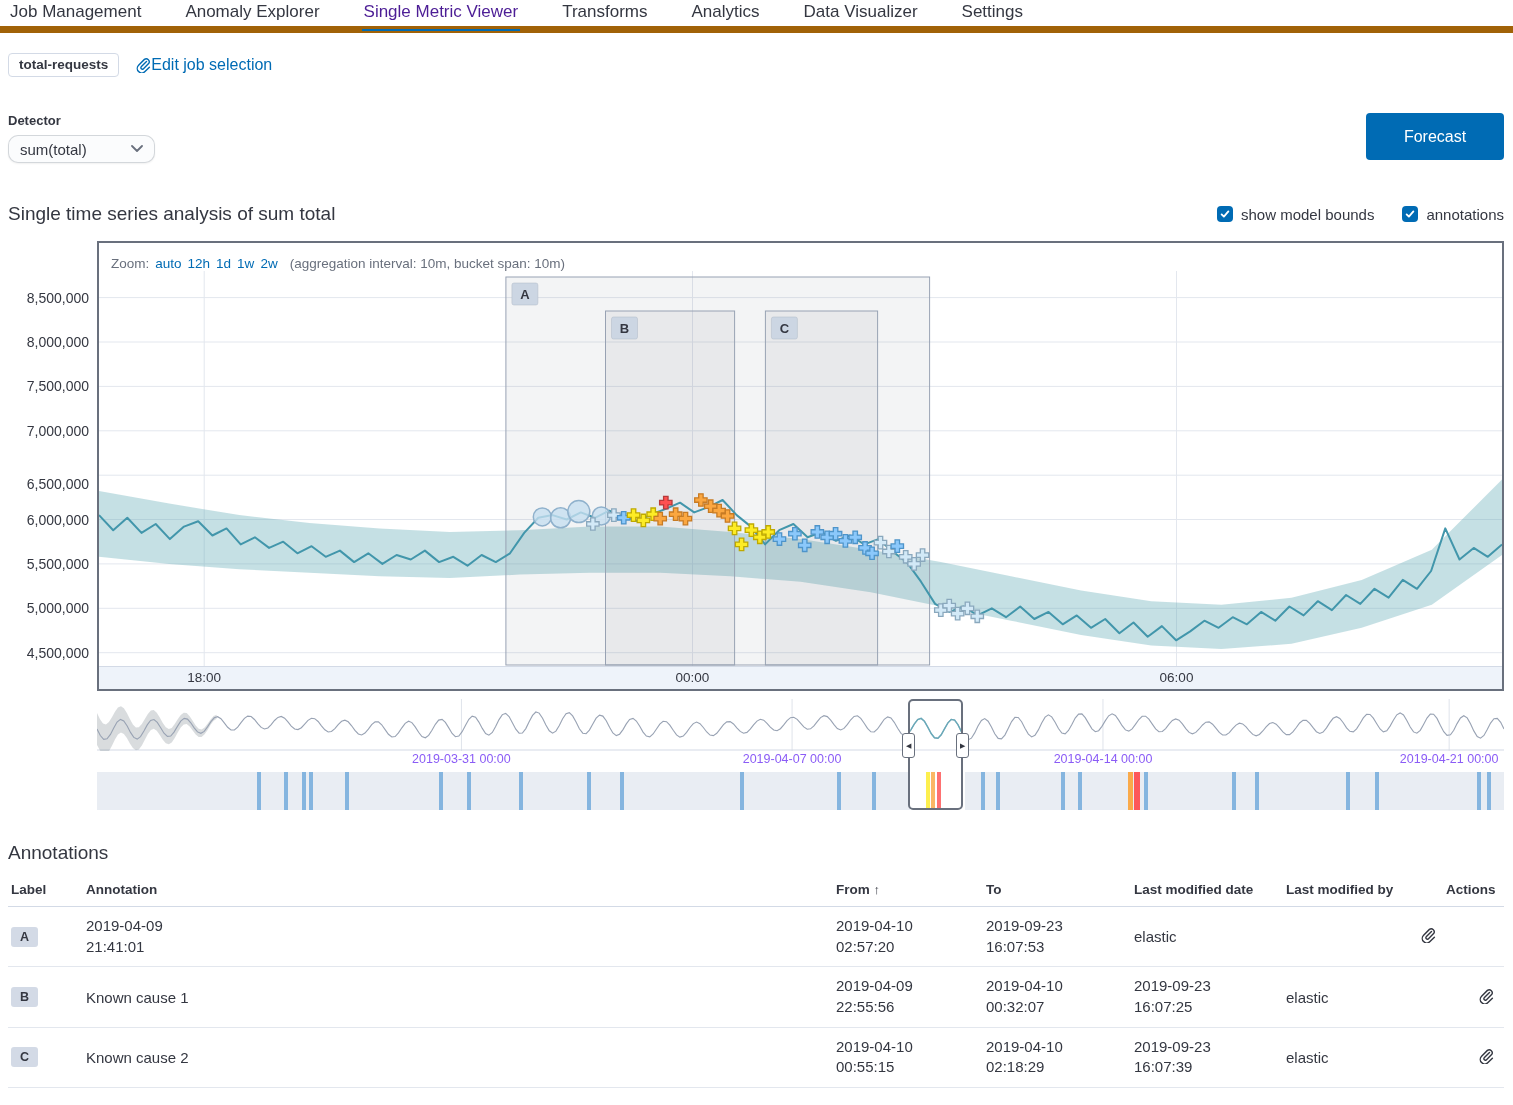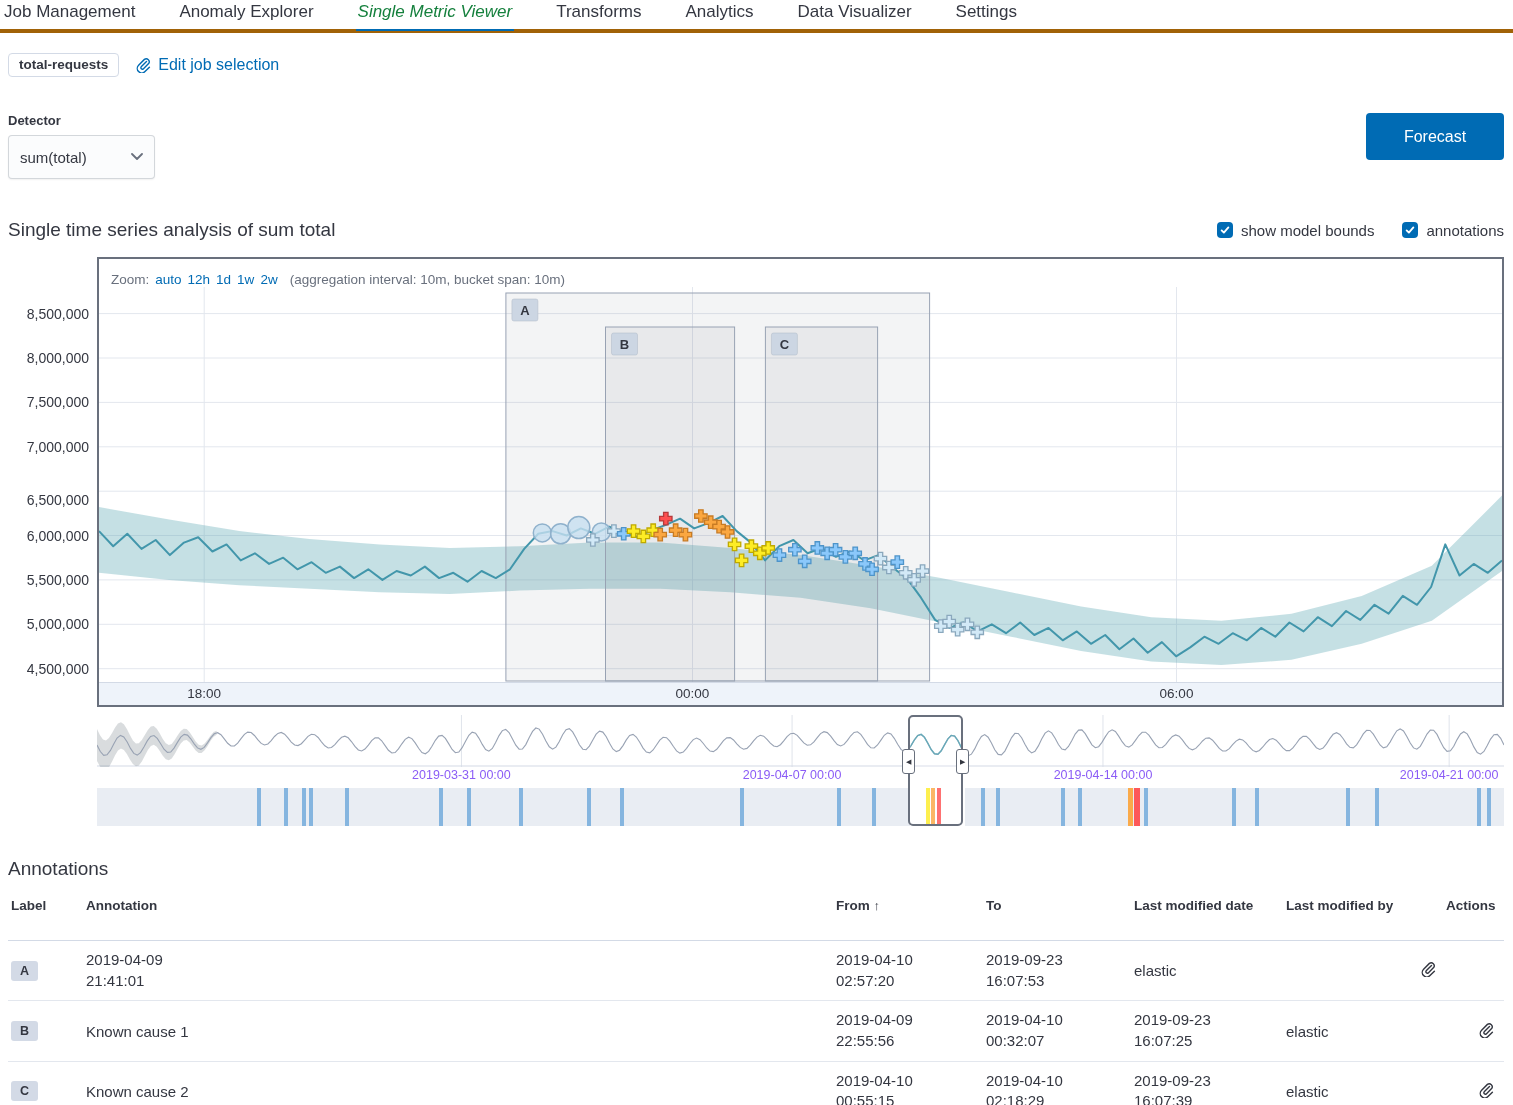--- a/index.html
+++ b/index.html
@@ -4,32 +4,32 @@
 <style>
   * { box-sizing: border-box; }
   html,body { margin:0; padding:0; background:#fff; }
   body {
     width:1513px;
     font-family:"Liberation Sans","DejaVu Sans",sans-serif;
     color:#343741;
     font-size:14px;
   }
   
-  .tabs { display:flex; gap:40px; padding-left:2px; border-bottom:4px solid #a16207; height:33px; align-items:flex-start; }
+  .tabs { display:flex; gap:40px; padding-left:8px; border-bottom:7px solid #a16207; height:33px; align-items:flex-start; }
   .tab { font-size:17px; padding:2px 2px 9px; cursor:pointer; color:#343741; white-space:nowrap; }
-  .tab.active { color:#15803d; box-shadow: inset 0 -2px 0 #006BB4; font-style: italic; }
+  .tab.active { color:#4c1d95; box-shadow: inset 0 -2px 0 #006BB4; }
   
   .job-row { margin:20px 0 0 8px; display:flex; align-items:center; gap:16px; }
   .badge { border:1px solid #d3dae6; border-radius:4px; padding:3px 10px 4px; font-size:13.5px; font-weight:600; background:#fff; cursor:pointer; }
-  .link-group { color:#006BB4; font-size:16px; display:flex; align-items:center; gap:7px; cursor:pointer; }
+  .link-group { color:#006BB4; font-size:16px; display:flex; align-items:center; cursor:pointer; }
   .link-group svg { display:block; }
   
   .detector-block { margin:36px 9px 0 8px; display:flex; justify-content:space-between; align-items:flex-start; }
   .field-label { font-size:13px; font-weight:700; display:block; margin-bottom:7px; }
-  .select { width:147px; height:44px; background:#fbfcfd; border-radius:4px;
+  .select { width:147px; height:28px; background:#fbfcfd; border-radius:10px;
             box-shadow: inset 0 0 0 1px rgba(32,48,66,0.18), 0 1px 2px rgba(0,0,0,0.06);
             display:flex; align-items:center; justify-content:space-between; padding:0 12px; font-size:15px; cursor:pointer; }
   .forecast-btn { height:47px; width:138px; background:#006BB4; color:#fff; border:none; border-radius:4px;
                   font-family:inherit; font-size:16px; font-weight:500; cursor:pointer; }
   
   .section-head { margin:40px 9px 16px 8px; display:flex; justify-content:space-between; align-items:center; }
   .section-title { font-size:19px; font-weight:500; }
   .checks { display:flex; gap:28px; align-items:center; }
   .check { display:flex; gap:8px; align-items:center; font-size:15px; cursor:pointer; }
   .checkbox { width:16px; height:16px; border-radius:4px; background:#006BB4; display:flex; align-items:center; justify-content:center; flex:none; }
@@ -54,21 +54,21 @@
   .sw-white { position:absolute; top:0; bottom:0; background:#fff; }
   .sw-mark { position:absolute; top:0; bottom:0; opacity:0.95; }
   .brush { position:absolute; top:0; height:111px; border:2px solid #69707D; border-radius:5px; background:rgba(255,255,255,0.15); z-index:3; cursor:ew-resize; }
   .brush-handle { position:absolute; top:32px; width:13px; height:25px; background:#fff; border:1px solid #69707D; border-radius:3px;
                   display:flex; align-items:center; justify-content:center; font-size:7px; color:#343741; cursor:ew-resize; }
   .brush-handle.left { left:-8px; } .brush-handle.right { right:-8px; }
   
   .ann-section { margin:32px 9px 0 8px; }
   .ann-title { font-size:19px; font-weight:500; margin-bottom:14px; }
   .ann-header, .ann-row { display:grid; grid-template-columns:78px 750px 150px 148px 152px 160px 1fr; align-items:center; }
-  .ann-header { font-size:13.5px; font-weight:700; padding:4px 0 27px; border-bottom:1px solid #d3dae6; }
+  .ann-header { font-size:13.5px; font-weight:700; padding:4px 0 9px; border-bottom:1px solid #d3dae6; }
   .ann-header > div:first-child { padding-left:3px; }
   .ann-row { padding:9px 0; border-bottom:1px solid #e3e7ee; font-size:15px; min-height:55px; }
   .ann-row > div:first-child { padding-left:3px; }
   .chip { display:inline-block; background:#d3dae6; border-radius:3px; padding:3px 9px; font-size:12.5px; font-weight:600; }
   .two-line div { line-height:1.38; }
   .actions-cell { justify-self:end; padding-right:10px; }
   .sort-arrow { font-size:13px; font-weight:400; }
   .icon-btn { cursor:pointer; color:#343741; display:inline-flex; }
   .hdr-from { cursor:pointer; }
 </style>

